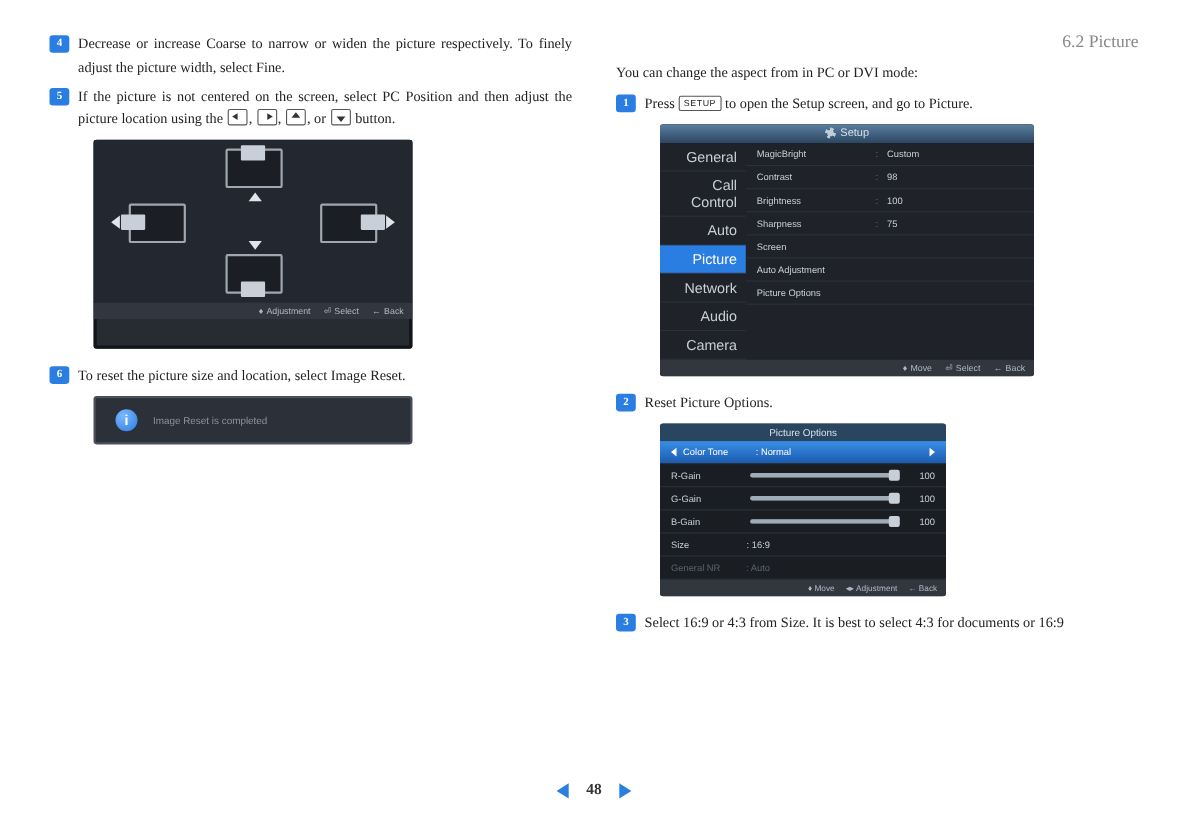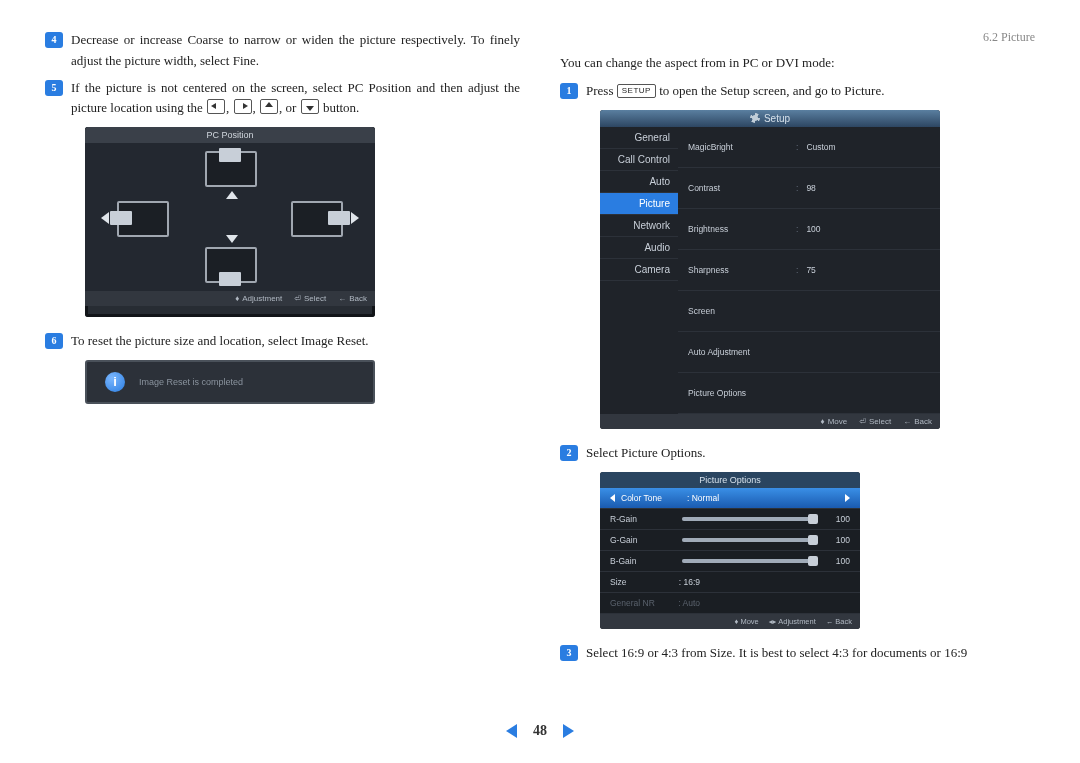--- a/index.html
+++ b/index.html
@@ -18,21 +18,21 @@
     display: flex;
     gap: 40px;
     padding: 30px 45px 0 45px;
   }
   .col {
     flex: 1;
     min-width: 0;
   }
   .section-label {
     color: #888;
-    font-size: 12px;
+    font-size: 16px;
     text-align: right;
     margin-bottom: 10px;
   }
   .step {
     display: flex;
     gap: 8px;
     margin-bottom: 6px;
     line-height: 1.6;
   }
   .step-num {
@@ -206,37 +206,37 @@
     display: flex;
     background: #1f2329;
   }
   .setup-nav {
     width: 78px;
     display: flex;
     flex-direction: column;
   }
   .setup-nav div {
     padding: 5px 8px;
-    font-size: 10px;
+    font-size: 13px;
     color: #c8cfd8;
     border-bottom: 1px solid #2c3139;
     text-align: right;
   }
   .setup-nav div.active {
     background: #2a7de1;
     color: #fff;
   }
   .setup-content {
     flex: 1;
     display: flex;
     flex-direction: column;
   }
   .setup-row {
     display: flex;
-    padding: 15px 10px;
+    padding: 5px 10px;
     font-size: 8.5px;
     border-bottom: 1px solid #2c3139;
     gap: 8px;
   }
   .setup-row .label { flex: 0 0 100px; color: #c8cfd8;}
   .setup-row .val { color: #c8cfd8;}
   .setup-row .colon {color:#6a7280;}
   
   .picopt {
     width: 260px;
@@ -298,21 +298,21 @@
     padding:3px 8px;
     display:flex;
     justify-content:flex-end;
     gap:10px;
     font-size:7.5px;
     color:#b0b8c2;
   }
   .picopt-footer span{display:flex;align-items:center;gap:2px;}
   .pager {
     position: absolute;
-    bottom: 24px;
+    bottom: 36px;
     left: 0; right: 0;
     text-align: center;
     font-size: 14px;
     color: #2a7de1;
     display:flex;
     align-items:center;
     justify-content:center;
     gap:16px;
   }
   .pager .tri-big {width:0;height:0;border-top:7px solid transparent;border-bottom:7px solid transparent;}
@@ -331,21 +331,20 @@
       <div class="step-text">Decrease or increase Coarse to narrow or widen the picture respectively. To finely adjust the picture width, select Fine.</div>
     </div>
     <div class="step">
       <div class="step-num">5</div>
       <div class="step-text">
         <span>If the picture is not centered on the screen, select PC Position and then adjust the picture location using the </span><span class="dir-btn left"></span><span>, </span><span class="dir-btn right"></span><span>, </span><span class="dir-btn up"></span><span>, or </span><span class="dir-btn down"></span><span> button.</span>
       </div>
     </div>
 
     <div class="figure pcpos">
-      <div class="title-bar">PC Position</div>
       <div class="canvas">
         <div class="screen-box box-top">
             <div class="inner"></div>
           </div>
         <div class="screen-box box-bottom">
             <div class="inner"></div>
           </div>
         <div class="screen-box box-left">
             <div class="inner"></div>
           </div>
@@ -435,21 +434,21 @@
       </div>
       <div class="footer-bar">
         <span>♦ <span>Move</span></span>
         <span>⏎ <span>Select</span></span>
         <span>← <span>Back</span></span>
       </div>
     </div>
 
     <div class="step">
       <div class="step-num">2</div>
-      <div class="step-text">Select Picture Options.</div>
+      <div class="step-text">Reset Picture Options.</div>
     </div>
 
     <div class="figure picopt">
       <div class="picopt-header">Picture Options</div>
       <div id="picopt-body">
           <div class="picopt-row highlight">
             <div class="tri l"></div>
             <div class="label">Color Tone</div>
             <div style="flex: 1 1 0%;">: Normal</div>
             <div class="tri r"></div>

